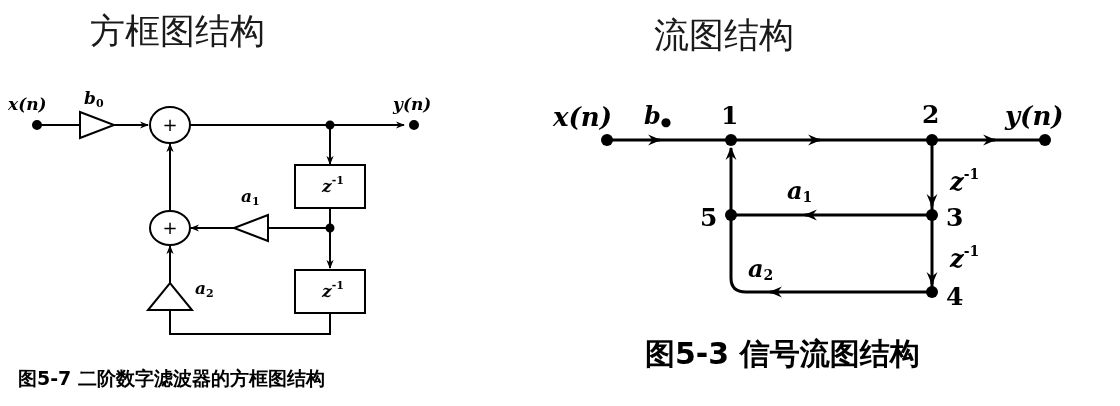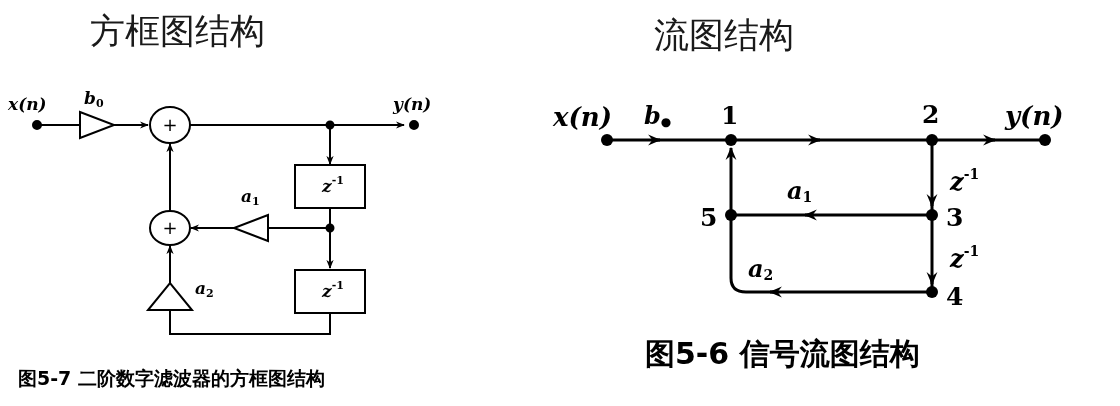--- a/index.html
+++ b/index.html
@@ -113,13 +113,13 @@
   <text class="num" x="946" y="226" font-size="25">3</text>
   <text class="num" x="946" y="305" font-size="25">4</text>
   <text class="num" x="700" y="226" font-size="25">5</text>
   <text class="lbl" x="787" y="199" font-size="24"><tspan>a</tspan><tspan font-size="14" dy="3" font-style="normal">1</tspan></text>
   <text class="lbl" x="748" y="277" font-size="24"><tspan>a</tspan><tspan font-size="14" dy="3" font-style="normal">2</tspan></text>
   <text class="lbl" x="950" y="190" font-size="24"><tspan>z</tspan><tspan font-size="14" dy="-11" font-style="normal">-1</tspan></text>
   <text class="lbl" x="950" y="267" font-size="24"><tspan>z</tspan><tspan font-size="14" dy="-11" font-style="normal">-1</tspan></text>
 </svg>
 
 <div class="caption" style="left:18px; top:366px; font-size:19px;">图5-7 二阶数字滤波器的方框图结构</div>
-<div class="caption" style="left:645px; top:334px; font-size:30px;">图5-6 信号流图结构</div>
+<div class="caption" style="left:645px; top:334px; font-size:30px;">图5-3 信号流图结构</div>
 
 </body></html>

